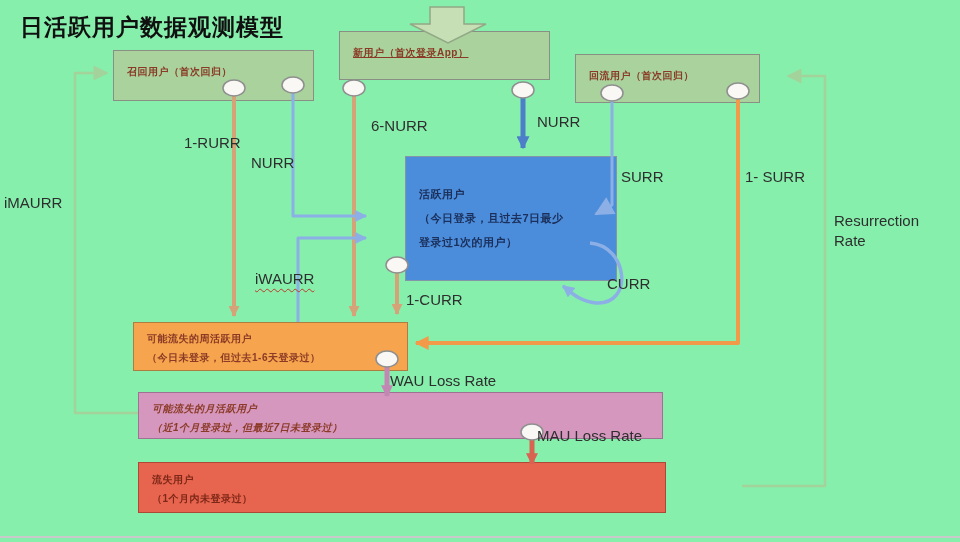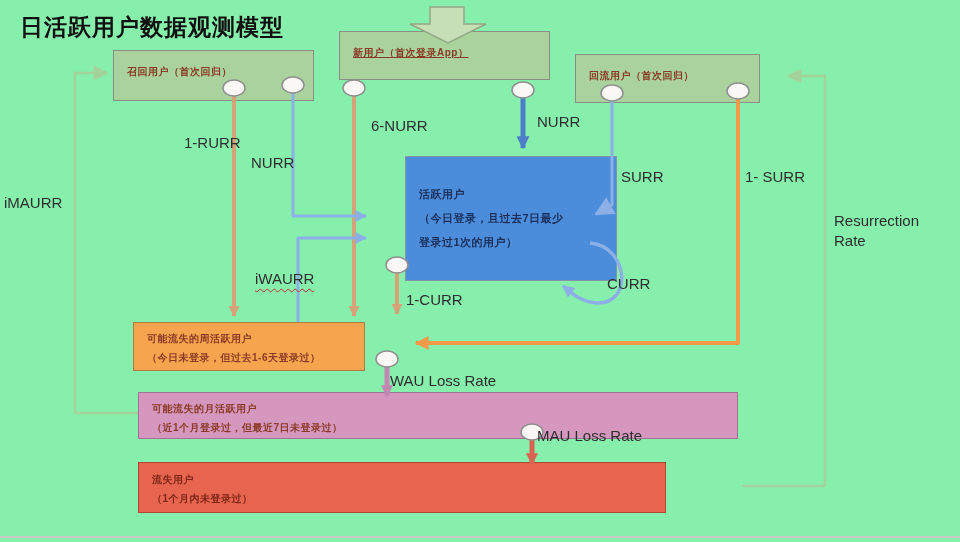--- a/index.html
+++ b/index.html
@@ -48,26 +48,26 @@
   <div class="box box-green" style="left:575px;top:54px;width:185px;height:49px;">
     <div class="ln">回流用户（首次回归）</div>
   </div>
 
   <div class="box box-blue" style="left:373px;top:156px;width:212px;height:125px;">
     <div class="ln">活跃用户</div>
     <div class="ln">（今日登录，且过去7日最少</div>
     <div class="ln">登录过1次的用户）</div>
   </div>
 
-  <div class="box box-orange" style="left:133px;top:322px;width:232px;height:49px;">
+  <div class="box box-orange" style="left:133px;top:322px;width:275px;height:49px;">
     <div class="ln">可能流失的周活跃用户</div>
     <div class="ln">（今日未登录，但过去1-6天登录过）</div>
   </div>
 
-  <div class="box box-pink" style="left:138px;top:392px;width:600px;height:47px;">
+  <div class="box box-pink" style="left:138px;top:392px;width:525px;height:47px;font-style:italic;">
     <div class="ln">可能流失的月活跃用户</div>
     <div class="ln">（近1个月登录过，但最近7日未登录过）</div>
   </div>
 
   <div class="box box-red" style="left:138px;top:462px;width:528px;height:51px;">
     <div class="ln">流失用户</div>
     <div class="ln">（1个月内未登录过）</div>
   </div>
 
   <div class="lbl" style="left:4px;top:194px;">iMAURR</div>

